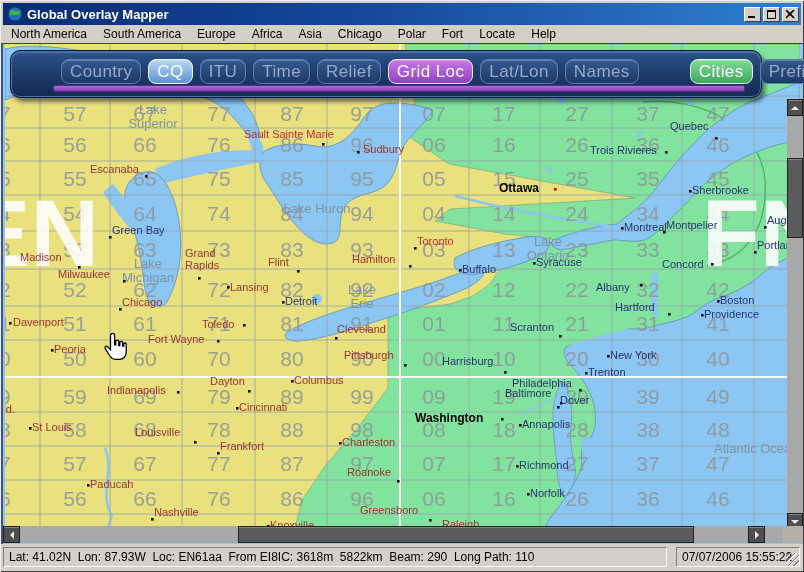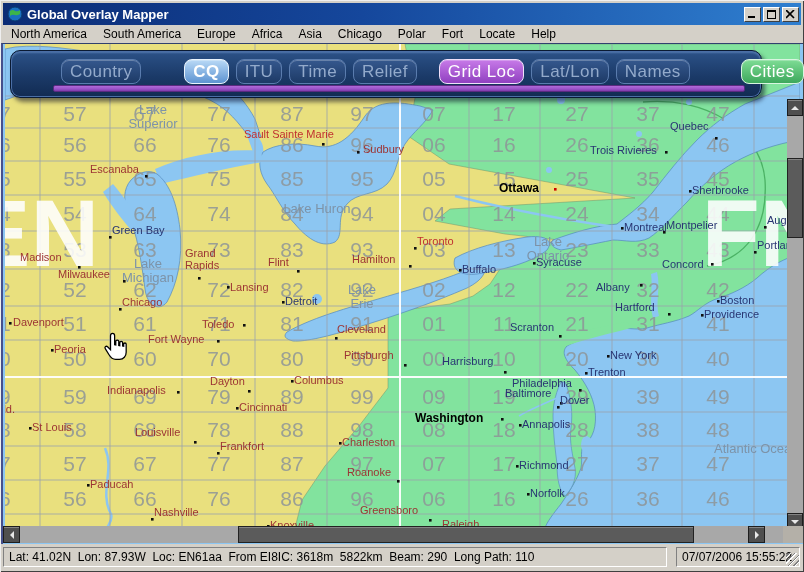--- a/index.html
+++ b/index.html
@@ -26,22 +26,22 @@
   
   #toolbar{position:absolute;left:10px;top:50px;width:752px;height:48px;border-radius:10px;
     background:linear-gradient(180deg,#2c5288 0%,#1b3a68 55%,#122b52 100%);
     border:1px solid #0a1a33;
     box-shadow:inset 0 0 0 1px #4a6ea6, inset 0 2px 2px rgba(150,190,240,.35), 3px 4px 4px rgba(0,0,30,.5);
     display:flex;align-items:flex-start;padding:8px 10px 0 50px;}
   .tb-btn{height:25px;padding:3px 8px;margin-right:7px;border-radius:8px;font-size:17px;
     letter-spacing:.4px;color:#93aacb;background:linear-gradient(#35588e,#1d3a66);
     border:1px solid #5a7cae;box-shadow:inset 0 1px 0 rgba(255,255,255,.25);
     display:flex;align-items:center;white-space:nowrap;cursor:default;}
-  .tb-btn.blue{background:linear-gradient(#b9d9f6,#5d93d1);border-color:#eaf4fd;color:#fff;font-weight:bold;margin-left:36px;}
-  .tb-btn.purple{background:linear-gradient(#c77ae8,#9040c0);border-color:#f0e0fa;color:#fff;margin-left:15px;}
+  .tb-btn.blue{background:linear-gradient(#b9d9f6,#5d93d1);border-color:#eaf4fd;color:#fff;font-weight:normal;}
+  .tb-btn.purple{background:linear-gradient(#c77ae8,#9040c0);border-color:#f0e0fa;color:#fff;}
   .tb-btn.green{background:linear-gradient(#7edc95,#3da85c);border-color:#d8f5e0;color:#fff;margin-left:44px;}
   .tb-btn.scale{margin-left:auto;margin-top:5px;height:22px;font-size:11.5px;padding:2px 8px;border-radius:4px;}
   #tb-underline{position:absolute;left:42px;right:16px;bottom:5px;height:7px;
     background:linear-gradient(#b06ad8,#9a52c8 60%,#7e3aaa);border:1px solid #5a2a80;border-radius:2px;}
   
   .sb-track{position:absolute;background:#a8a8a8;}
   #hscroll{left:3px;top:526px;width:780px;height:17px;}
   #vscroll{left:787px;top:99px;width:16px;height:431px;}
   .sb-btn{position:absolute;background:#4f4f4f;border:1px solid #1e1e1e;
     box-shadow:inset 0 1px 0 rgba(255,255,255,.3);display:flex;align-items:center;justify-content:center;}

